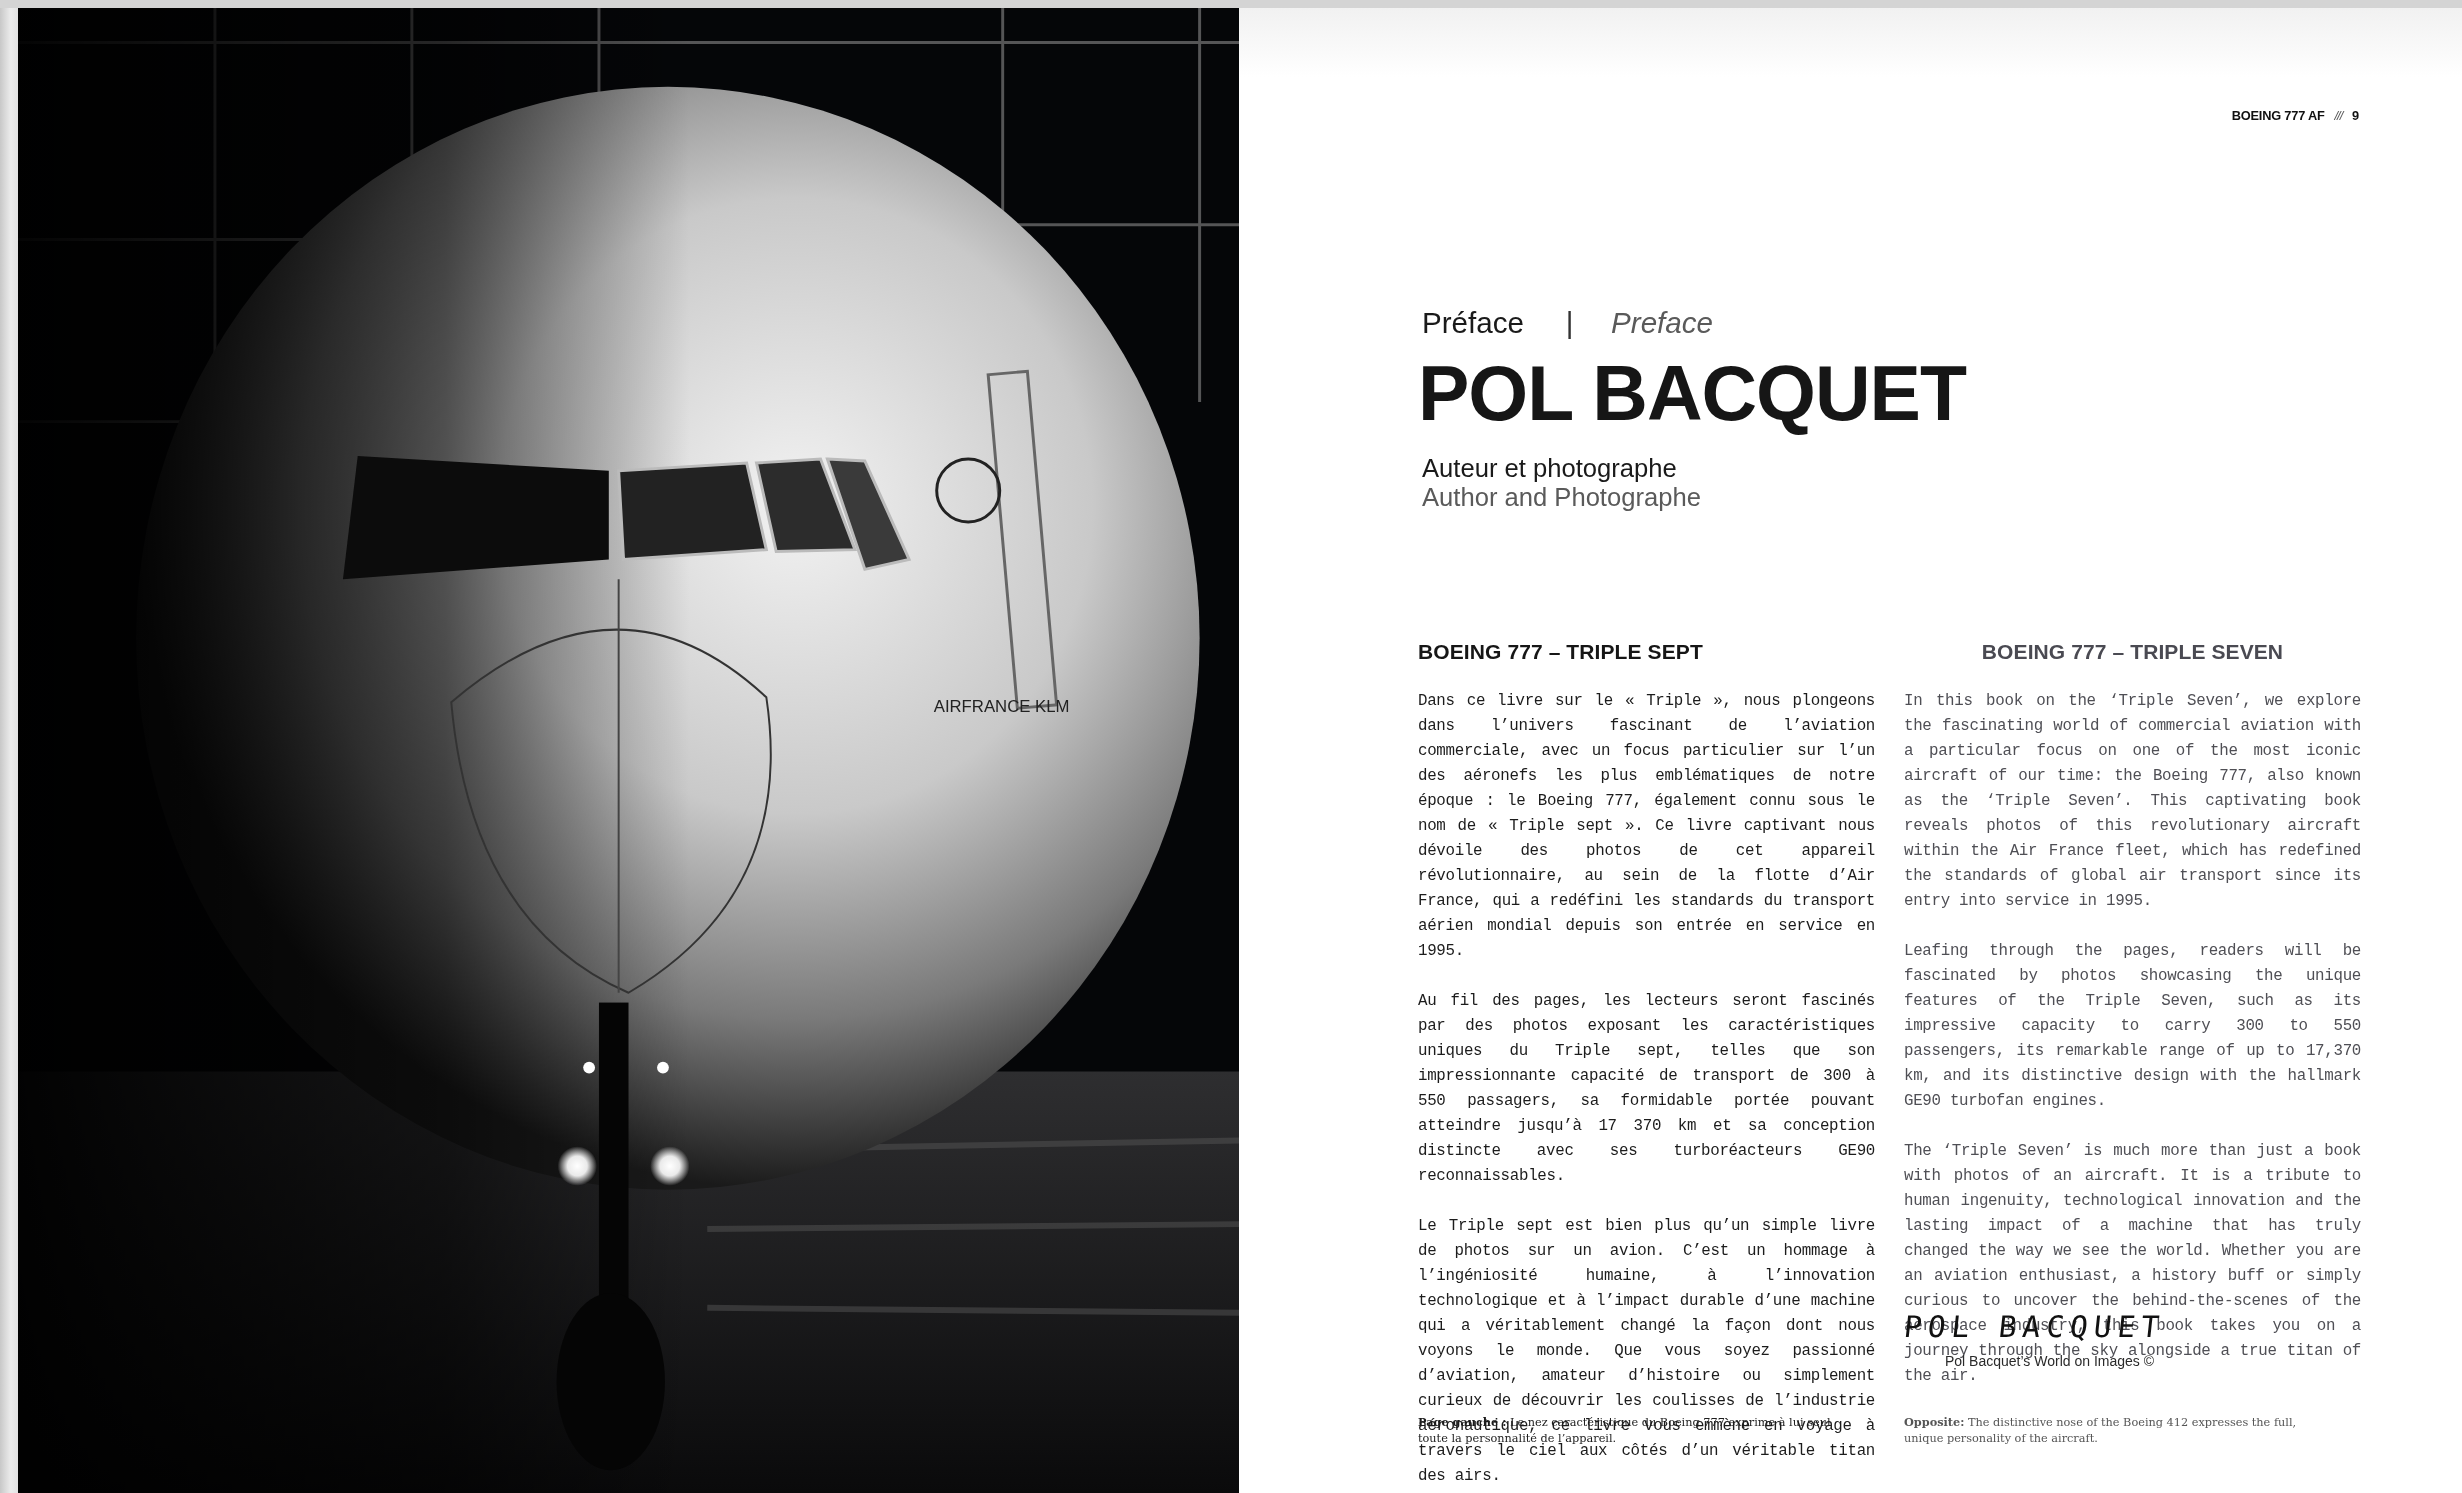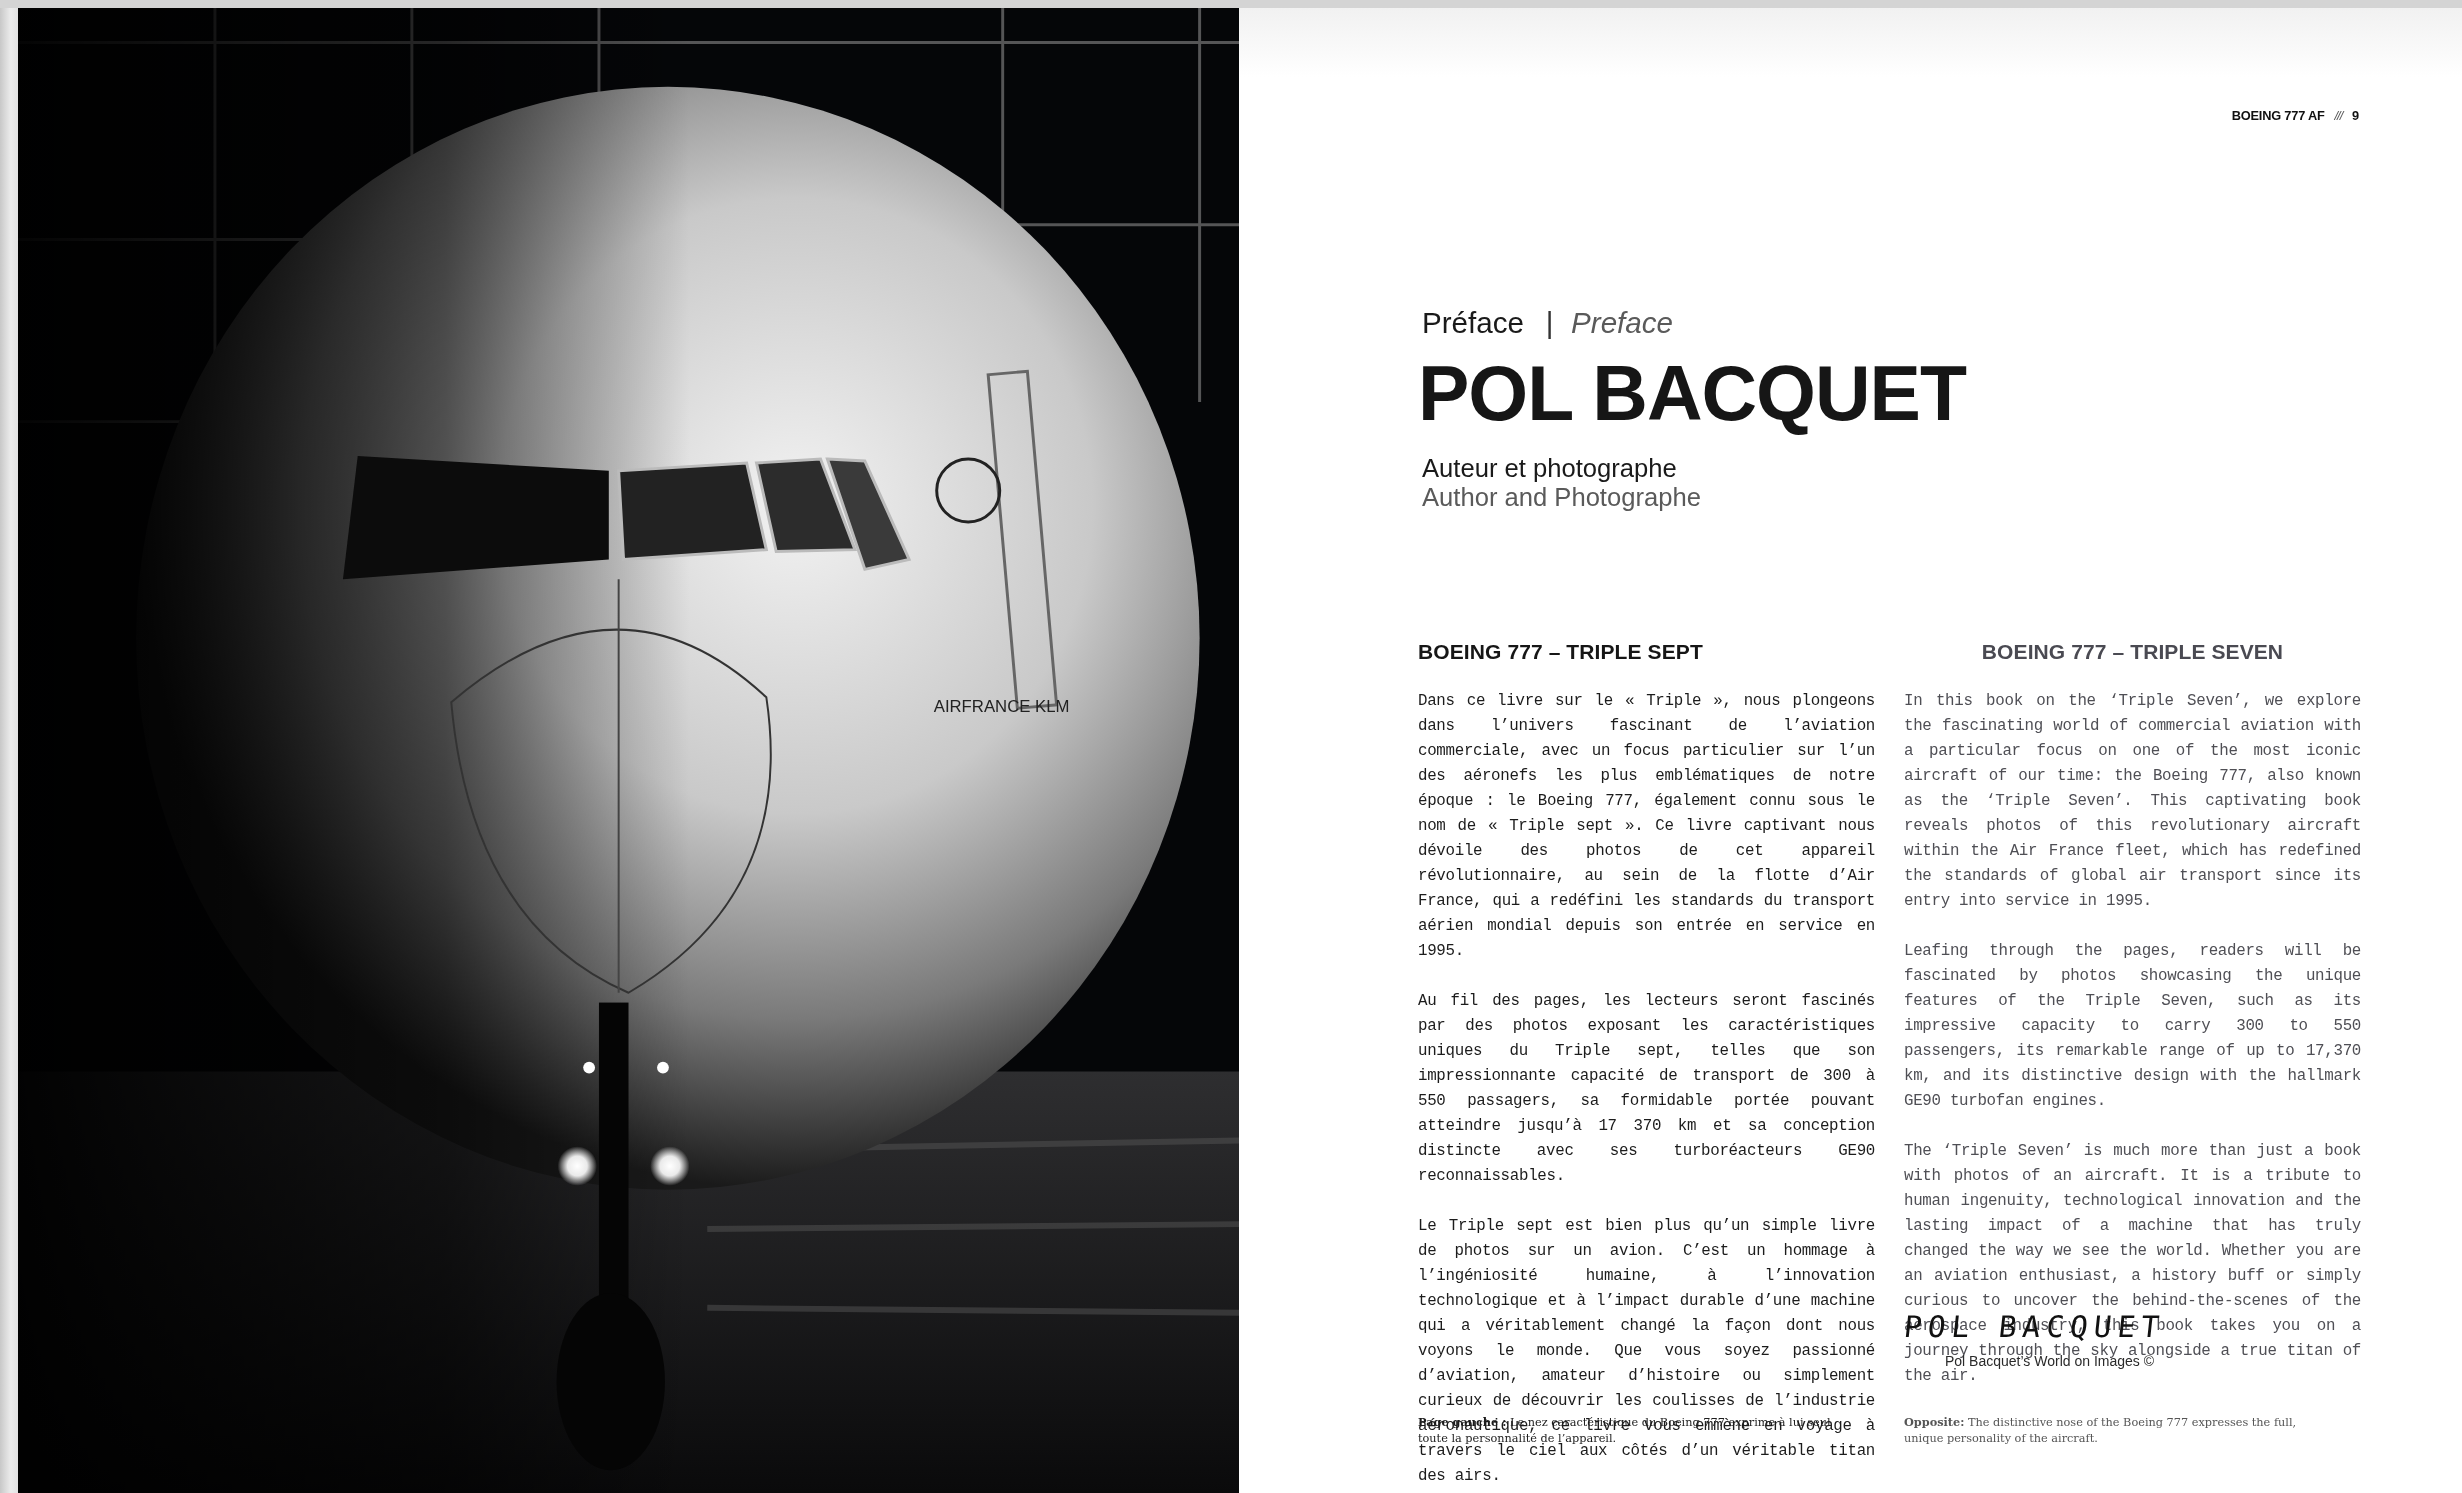--- a/index.html
+++ b/index.html
@@ -28,21 +28,21 @@
       background: linear-gradient(180deg, #f1f1f1 0px, #ffffff 69px);
     }
     .running-head {
       position: absolute; right: 103px; top: 100px;
       font-size: 12.8px; font-weight: bold; letter-spacing: -0.2px; color: #111;
       display: flex; align-items: center; gap: 9.9px; text-align: right;
     }
     .running-head .slashes { font-weight: normal; color: #555; font-style: italic; letter-spacing: -1px; }
     .section-label {
       position: absolute; left: 183px; top: 298px;
-      font-size: 29.6px; color: #1a1a1a; display: flex; align-items: center;
+      font-size: 29.6px; color: #1a1a1a; display: flex; align-items: center; gap: 20px;
     }
     .section-label .sep { margin: 0 17.7px 0 21.7px; color: #333; font-weight: 300; }
     .section-label .en { font-style: italic; color: #5a5a5a; }
     .author-name {
       position: absolute; left: 179px; top: 347px;
       font-size: 77px; font-weight: bold; color: #161616; letter-spacing: -1px; line-height: 1;
     }
     .author-role-fr {
       position: absolute; left: 183px; top: 446px; font-size: 25.6px; color: #1a1a1a;
     }
@@ -193,17 +193,17 @@
 
     <div class="signature">
       <div class="scribble">POL BACQUET</div>
       <div class="credit">Pol Bacquet’s World on Images ©</div>
     </div>
 
     <div class="caption caption-fr">
       <b>Page gauche :</b><span> Le nez caractéristique du Boeing 777 exprime à lui seul toute la personnalité de l’appareil.</span>
     </div>
     <div class="caption caption-en">
-      <b>Opposite:</b><span> The distinctive nose of the Boeing 777 expresses the full, unique personality of the aircraft.</span>
+      <b>Opposite:</b><span> The distinctive nose of the Boeing 412 expresses the full, unique personality of the aircraft.</span>
     </div>
   </div>
 </div>
 
 
 </body></html>

